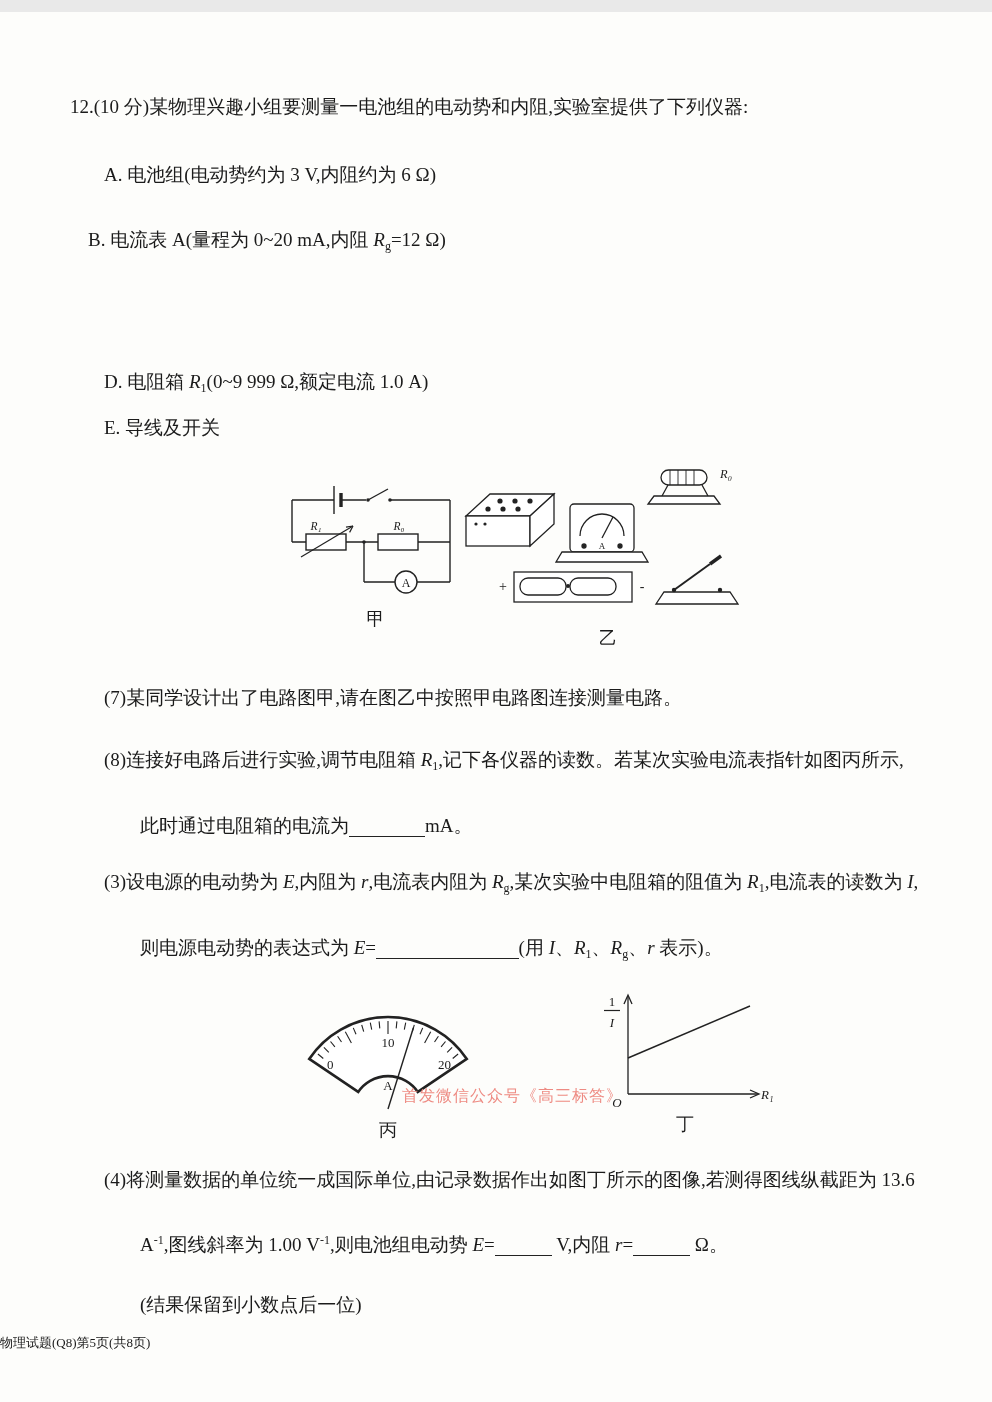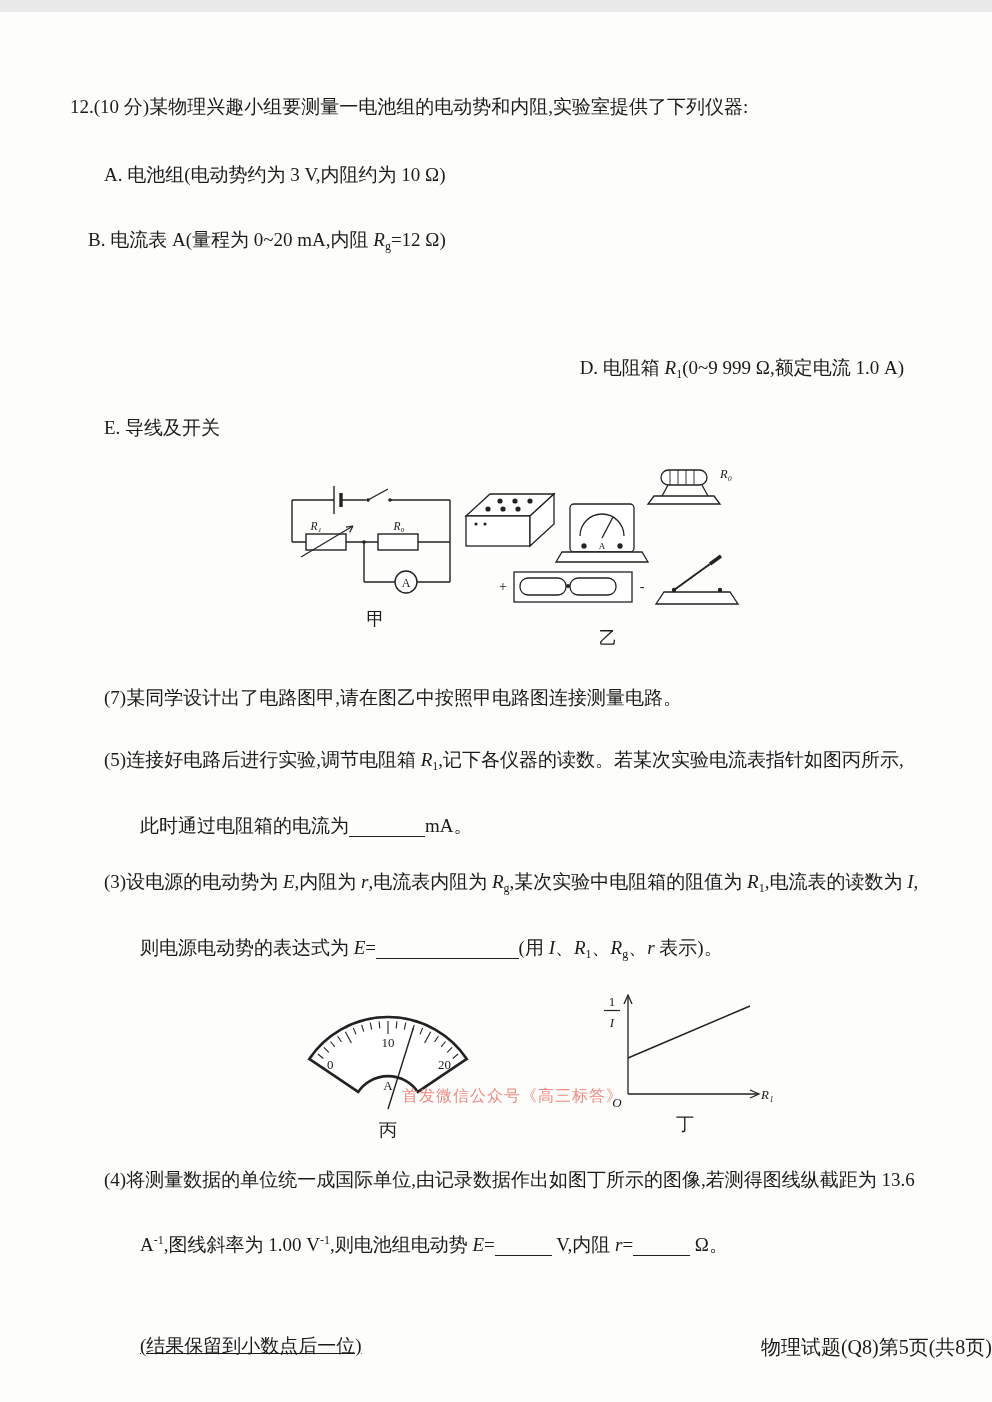--- a/index.html
+++ b/index.html
@@ -12,34 +12,34 @@
   .hang { padding-left:36px; text-indent:-36px; }
   .it { font-style:italic; }
   .sub { font-size:12px; vertical-align:-4px; }
   .sup { font-size:12px; vertical-align:7px; }
   .blank { border-bottom:1.4px solid #222; white-space:pre; }
   .figure { position:absolute; }
   .caption { text-align:center; font-size:18px; margin-top:3px; line-height:22px; }
   svg { display:block; }
   svg text { font-family:"Liberation Serif","DejaVu Serif",serif; fill:#1b1b1b; }
   #watermark { position:absolute; left:402px; top:1074px; font-size:16px; color:#ee8b83; letter-spacing:1px; z-index:5; }
-  #footer { position:absolute; top:1322px; width:100%; text-align:right; font-size:20px; }
+  #footer { position:absolute; top:1322px; width:100%; text-align:left; font-size:13px; }
 </style>
 </head>
 <body>
 
 <div id="page">
 
   <div class="block" style="left:70px; top:65px; width:860px;">
     <span>12.</span><span>(10 分)某物理兴趣小组要测量一电池组的电动势和内阻,实验室提供了下列仪器:</span>
   </div>
 
-  <div class="block" style="left:104px; top:133px; width:800px;"><span>A. 电池组(电动势约为 3 V,内阻约为 10 Ω)</span></div>
+  <div class="block" style="left:104px; top:133px; width:800px;"><span>A. 电池组(电动势约为 3 V,内阻约为 6 Ω)</span></div>
   <div class="block" style="left:88px; top:198px; width:800px;"><span>B. 电流表 A(量程为 0~20 mA,内阻 </span><span class="it">R</span><span class="sub">g</span><span>=12 Ω)</span></div>
-  <div class="block" style="left:104px; top:326px; width:800px;text-align:right;"><span>D. 电阻箱 </span><span class="it">R</span><span class="sub">1</span><span>(0~9 999 Ω,额定电流 1.0 A)</span></div>
+  <div class="block" style="left:104px; top:340px; width:800px;"><span>D. 电阻箱 </span><span class="it">R</span><span class="sub">1</span><span>(0~9 999 Ω,额定电流 1.0 A)</span></div>
   <div class="block" style="left:104px; top:386px; width:800px;"><span>E. 导线及开关</span></div>
 
   <div class="figure" style="left:278px; top:468px; width:195px;">
     <svg width="190" height="125" viewBox="0 0 190 125">
       <path stroke="#222" stroke-width="1.4" fill="none" d="M14,20 H56 M63,20 H88 M112,20 H172 M14,20 V62 M172,20 V62 M14,62 H28 M68,62 H100 M140,62 H172 M86,62 V102 M86,102 H172 M172,62 V102"></path>
       <g>
         <line x1="56" y1="6" x2="56" y2="34" stroke="#222" stroke-width="1.4"></line>
         <line x1="63" y1="13" x2="63" y2="27" stroke="#222" stroke-width="3.4"></line>
       </g>
       <g>
@@ -112,21 +112,21 @@
         <circle cx="216" cy="136" r="2.2" fill="#222" stroke="none"></circle>
         <circle cx="262" cy="136" r="2.2" fill="#222" stroke="none"></circle>
         <line x1="216" y1="136" x2="252" y2="110" stroke-width="2"></line>
         <line x1="252" y1="110" x2="263" y2="102" stroke-width="3.5"></line>
       </g>
     </svg>
     <div class="caption">乙</div>
   </div>
 
   <div class="block" style="left:104px; top:656px; width:830px;"><span>(7)某同学设计出了电路图甲,请在图乙中按照甲电路图连接测量电路。</span></div>
-  <div class="block hang" style="left:104px; top:718px; width:818px;"><span>(5)连接好电路后进行实验,调节电阻箱 </span><span class="it">R</span><span class="sub">1</span><span>,记下各仪器的读数。若某次实验电流表指针如图丙所示,此时通过电阻箱的电流为</span><span class="blank">&nbsp;&nbsp;&nbsp;&nbsp;&nbsp;&nbsp;&nbsp;&nbsp;&nbsp;&nbsp;&nbsp;&nbsp;&nbsp;&nbsp;&nbsp;&nbsp;</span><span>mA。</span></div>
+  <div class="block hang" style="left:104px; top:718px; width:818px;"><span>(8)连接好电路后进行实验,调节电阻箱 </span><span class="it">R</span><span class="sub">1</span><span>,记下各仪器的读数。若某次实验电流表指针如图丙所示,此时通过电阻箱的电流为</span><span class="blank">&nbsp;&nbsp;&nbsp;&nbsp;&nbsp;&nbsp;&nbsp;&nbsp;&nbsp;&nbsp;&nbsp;&nbsp;&nbsp;&nbsp;&nbsp;&nbsp;</span><span>mA。</span></div>
   <div class="block hang" style="left:104px; top:840px; width:818px;"><span>(3)设电源的电动势为 </span><span class="it">E</span><span>,内阻为 </span><span class="it">r</span><span>,电流表内阻为 </span><span class="it">R</span><span class="sub">g</span><span>,某次实验中电阻箱的阻值为 </span><span class="it">R</span><span class="sub">1</span><span>,电流表的读数为 </span><span class="it">I</span><span>,则电源电动势的表达式为 </span><span class="it">E</span><span>=</span><span class="blank">&nbsp;&nbsp;&nbsp;&nbsp;&nbsp;&nbsp;&nbsp;&nbsp;&nbsp;&nbsp;&nbsp;&nbsp;&nbsp;&nbsp;&nbsp;&nbsp;&nbsp;&nbsp;&nbsp;&nbsp;&nbsp;&nbsp;&nbsp;&nbsp;&nbsp;&nbsp;&nbsp;&nbsp;&nbsp;&nbsp;</span><span>(用 </span><span class="it">I</span><span>、</span><span class="it">R</span><span class="sub">1</span><span>、</span><span class="it">R</span><span class="sub">g</span><span>、</span><span class="it">r</span><span> 表示)。</span></div>
 
   <div class="figure" style="left:288px; top:978px; width:200px;">
     <svg width="200" height="126" viewBox="0 0 200 126">
       <path d="M21.2,68.9 A95,95 0 0 1 178.8,68.9 L129.8,101.9 A36,36 0 0 0 70.2,101.9 Z" fill="#fff" stroke="#222" stroke-width="2.6"></path>
       <g id="meter-ticks" stroke="#222" stroke-width="1.1">
           <line x1="24.6" y1="71.1" x2="35.3" y2="78.4"></line>
           <line x1="29.9" y1="64.0" x2="35.3" y2="68.5"></line>
           <line x1="35.9" y1="57.4" x2="40.8" y2="62.4"></line>
           <line x1="42.5" y1="51.5" x2="46.9" y2="56.9"></line>
@@ -172,17 +172,17 @@
       </g>
       <text x="27" y="123" font-size="13" font-style="italic" text-anchor="middle">O</text>
       <text x="171" y="115" font-size="13" font-style="italic">R₁</text>
     </svg>
     <div class="caption">丁</div>
   </div>
 
   <div id="watermark">首发微信公众号《高三标答》</div>
 
   <div class="block hang" style="left:104px; top:1138px; width:820px;"><span>(4)将测量数据的单位统一成国际单位,由记录数据作出如图丁所示的图像,若测得图线纵截距为 13.6 A</span><span class="sup">-1</span><span>,图线斜率为 1.00 V</span><span class="sup">-1</span><span>,则电池组电动势 </span><span class="it">E</span><span>=</span><span class="blank">&nbsp;&nbsp;&nbsp;&nbsp;&nbsp;&nbsp;&nbsp;&nbsp;&nbsp;&nbsp;&nbsp;&nbsp;</span><span> V,内阻 </span><span class="it">r</span><span>=</span><span class="blank">&nbsp;&nbsp;&nbsp;&nbsp;&nbsp;&nbsp;&nbsp;&nbsp;&nbsp;&nbsp;&nbsp;&nbsp;</span><span> Ω。</span></div>
-  <div class="block" style="left:140px; top:1304px; width:600px;text-decoration:underline;"><span>(结果保留到小数点后一位)</span></div>
+  <div class="block" style="left:140px; top:1263px; width:600px;"><span>(结果保留到小数点后一位)</span></div>
 
   <div id="footer">物理试题(Q8)第5页(共8页)</div>
 
 </div>
 
 </body></html>

